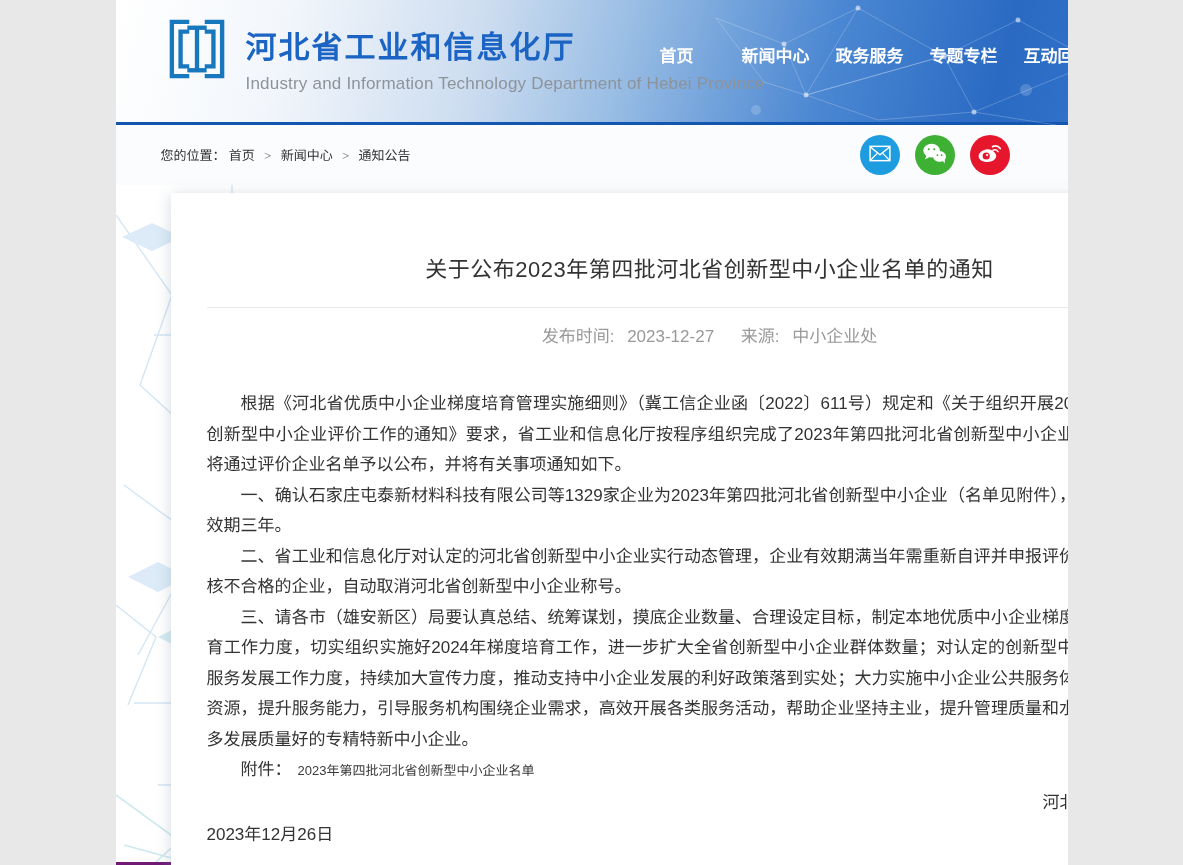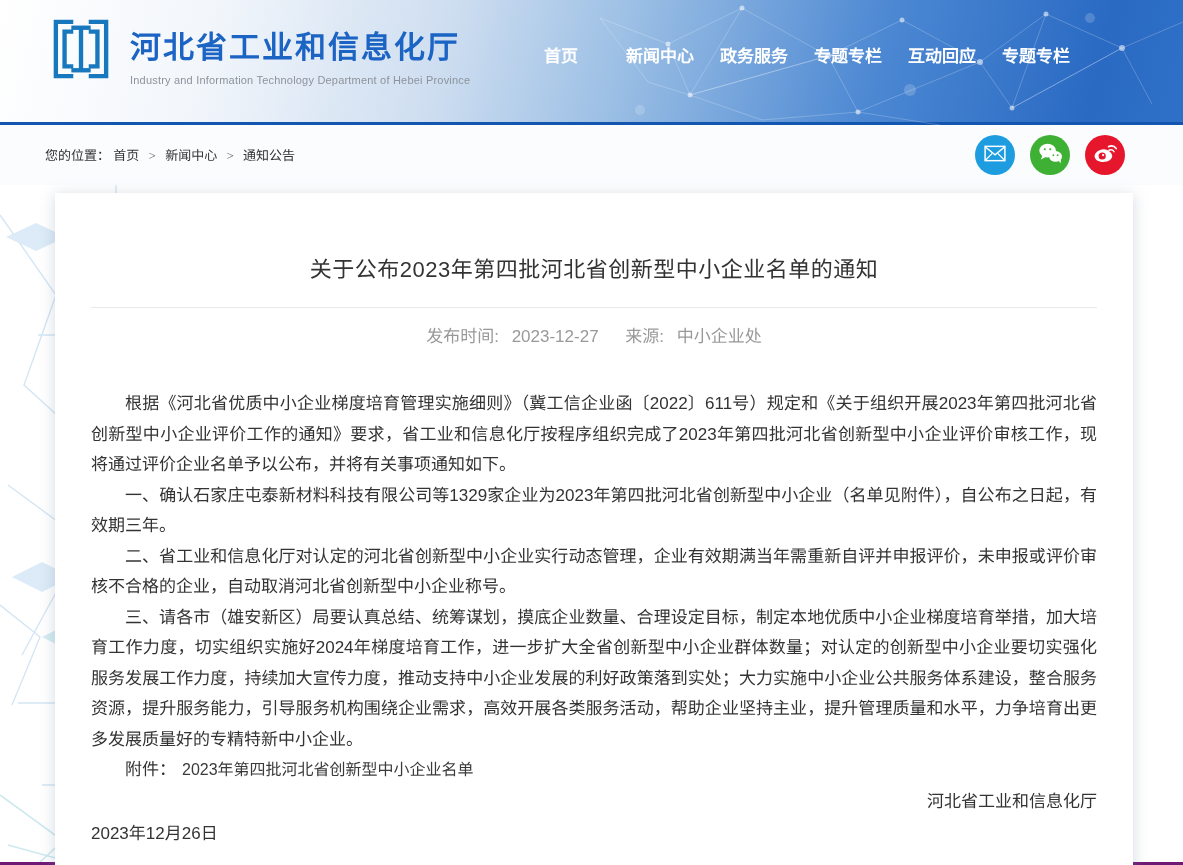--- a/index.html
+++ b/index.html
@@ -1,36 +1,36 @@
 <!DOCTYPE html>
 <html lang="zh-CN"><head>
 <meta charset="utf-8">
 <style>
   * { margin:0; padding:0; box-sizing:border-box; }
   html,body { background:#e8e8e8; }
   body { font-family:"Liberation Sans","DejaVu Sans",sans-serif; }
   .page{
-    position:relative; width:1183px; height:865px; margin:0 auto;
+    position:relative; width:952px; height:865px; margin:0 auto;
     background:#701a75; overflow:hidden;
   }
   
   .site-header{
     position:relative; width:100%; height:125px;
     background:linear-gradient(104deg,#ffffff 0%,#f2f6fb 18%,#cdddf0 38%,#9dc0e5 52%,#4b87d2 74%,#2a6ac3 92%,#2f70c8 100%);
     border-bottom:3px solid #1356b0;
   }
   .header-pattern{ position:absolute; left:0; top:0; pointer-events:none; }
   .brand{ position:absolute; left:52px; top:18px; display:flex; align-items:flex-start; }
   .logo-box{ width:58px; height:62px; display:block; }
   .brand-text{ margin-left:20px; padding-top:4px; }
   .site-name{
     font-size:31px; font-weight:bold; color:#1c64c4; letter-spacing:2px;
     font-family:"Liberation Sans","DejaVu Sans",sans-serif;
   }
-  .site-name-en{ margin-top:7px; font-size:11px; color:#8d939b; letter-spacing:0.2px; }
+  .site-name-en{ margin-top:7px; font-size:17px; color:#8d939b; letter-spacing:0.2px; }
   .main-nav{ position:absolute; left:544px; top:42px; display:flex; align-items:center; }
   .nav-item{
     color:#ffffff; font-size:17px; font-weight:bold; text-decoration:none;
     margin-right:26px; white-space:nowrap; cursor:pointer;
   }
   .nav-item.first{ margin-right:48px; }
   .nav-item:last-child{ margin-right:12px; }
   
   .breadcrumb-bar{
     position:relative; width:100%; height:60px; background:#fbfcfe;font-family:Liberation Serif, serif;
@@ -61,21 +61,21 @@
   .title-divider{ margin-top:24px; border-bottom:1px solid #e9e9e9; }
   .article-meta{ text-align:center; font-size:17px; color:#999; padding:14px 0 0 0; }
   .article-meta .mi{ margin:0 4px; }
   .article-body{
     margin-top:42px; font-size:17px; line-height:30.5px; color:#333;
     text-align:justify;
   }
   .article-body p{ margin:0; }
   .indent{ text-indent:2em; }
   .attachment-line{ text-indent:2em; }
-  .attachment-link{ font-size:16px; color:#3a3a3a; text-decoration:none; cursor:pointer; margin-left:6px;margin-top:12px; }
+  .attachment-link{ font-size:13px; color:#3a3a3a; text-decoration:none; cursor:pointer; margin-left:6px;margin-top:12px; }
   .sign-org{ text-align:right; margin-top:8px; line-height:32px; }
   .sign-date{ text-align:left; line-height:32px; }
 </style>
 </head>
 <body>
 
 <div class="page">
 
   <header class="site-header">
     <svg class="header-pattern" width="1183" height="125" viewBox="0 0 1183 125">

